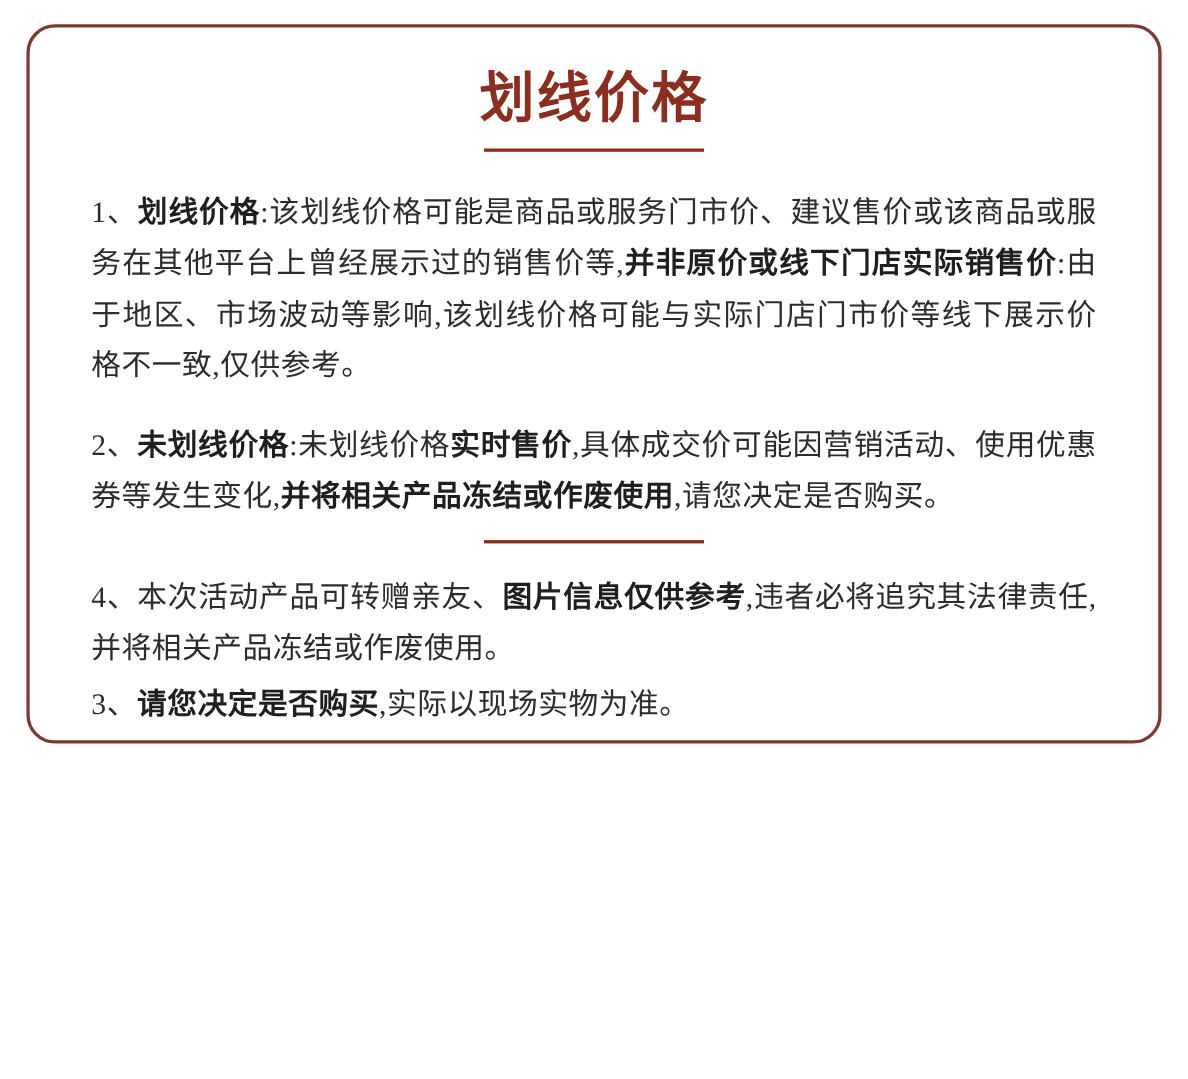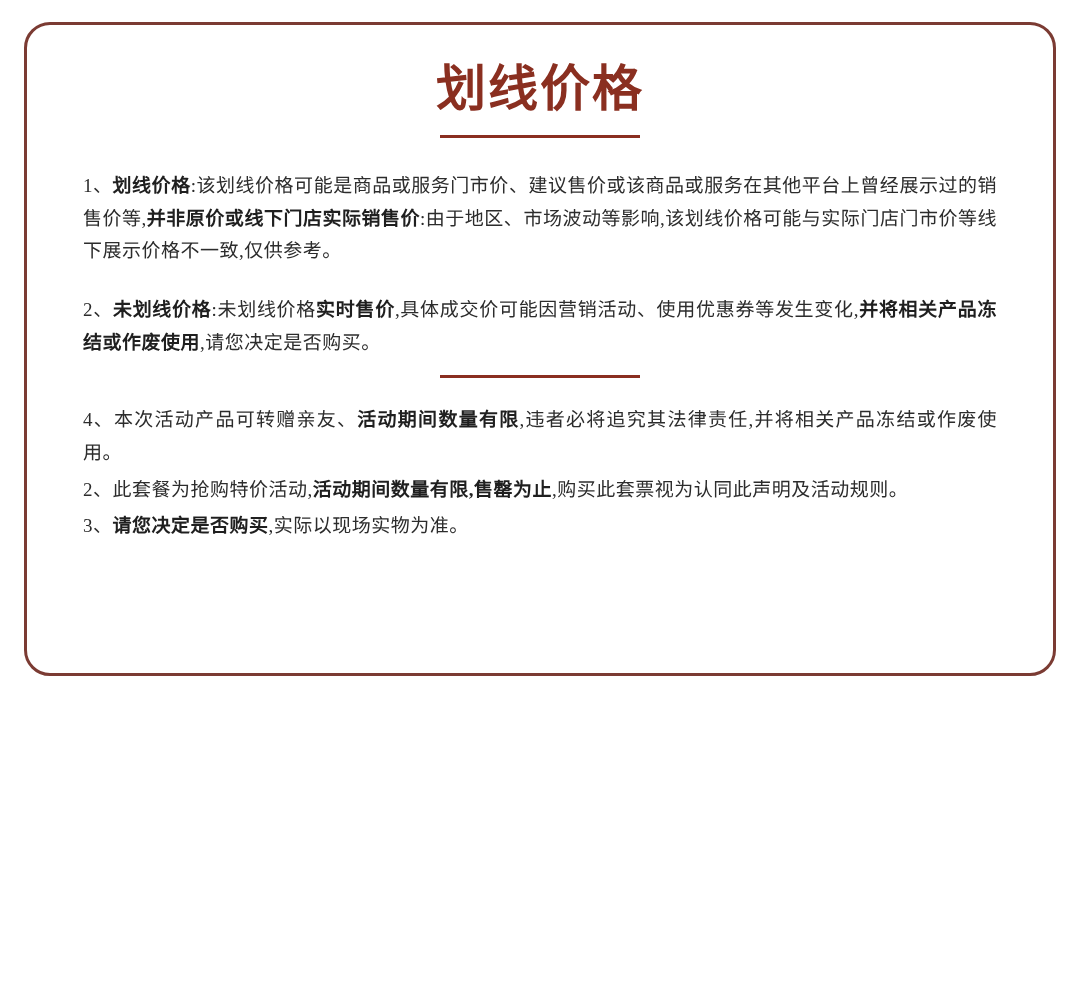--- a/index.html
+++ b/index.html
@@ -41,21 +41,21 @@
   .title-rule {
     width: 200px;
     height: 3px;
     background: #8a2f20;
     margin: 16px auto 0 auto;
   }
   .block {
     margin-top: 32px;
   }
   .para {
-    font-size: 19px;
+    font-size: 27px;
     line-height: 1.72;
     color: #2c2c2c;
     text-align: justify;
     margin: 0 0 26px 0;
     letter-spacing: 0.5px;
   }
   .para.tight {
     margin-bottom: 4px;
   }
   .para:last-child {
@@ -78,19 +78,18 @@
     <div class="title-rule"></div>
 
     <div class="block">
       <p class="para"><span>1、</span><span class="b">划线价格</span><span>:该划线价格可能是商品或服务门市价、建议售价或该商品或服务在其他平台上曾经展示过的销售价等,</span><span class="b">并非原价或线下门店实际销售价</span><span>:由于地区、市场波动等影响,该划线价格可能与实际门店门市价等线下展示价格不一致,仅供参考。</span></p>
       <p class="para"><span>2、</span><span class="b">未划线价格</span><span>:未划线价格</span><span class="b">实时售价</span><span>,具体成交价可能因营销活动、使用优惠券等发生变化,</span><span class="b">并将相关产品冻结或作废使用</span><span>,请您决定是否购买。</span></p>
     </div>
 
     <div class="title-rule"></div>
 
     <div class="block sec2">
-      <p class="para tight"><span>4、本次活动产品可转赠亲友、</span><span class="b">活动期间数量有限</span><span>,违者必将追究其法律责任,并将相关产品冻结或作废使用。</span></p>
-      <p class="para tight"><span>2、此套餐为抢购特价活动,</span><span class="b">活动期间数量有限,售罄为止</span><span>,购买此套票视为认同此声明及活动规则。</span></p>
+      <p class="para tight"><span>4、本次活动产品可转赠亲友、</span><span class="b">图片信息仅供参考</span><span>,违者必将追究其法律责任,并将相关产品冻结或作废使用。</span></p>
       <p class="para tight"><span>3、</span><span class="b">请您决定是否购买</span><span>,实际以现场实物为准。</span></p>
     </div>
 
   </div>
 </div>
 
 </body></html>

